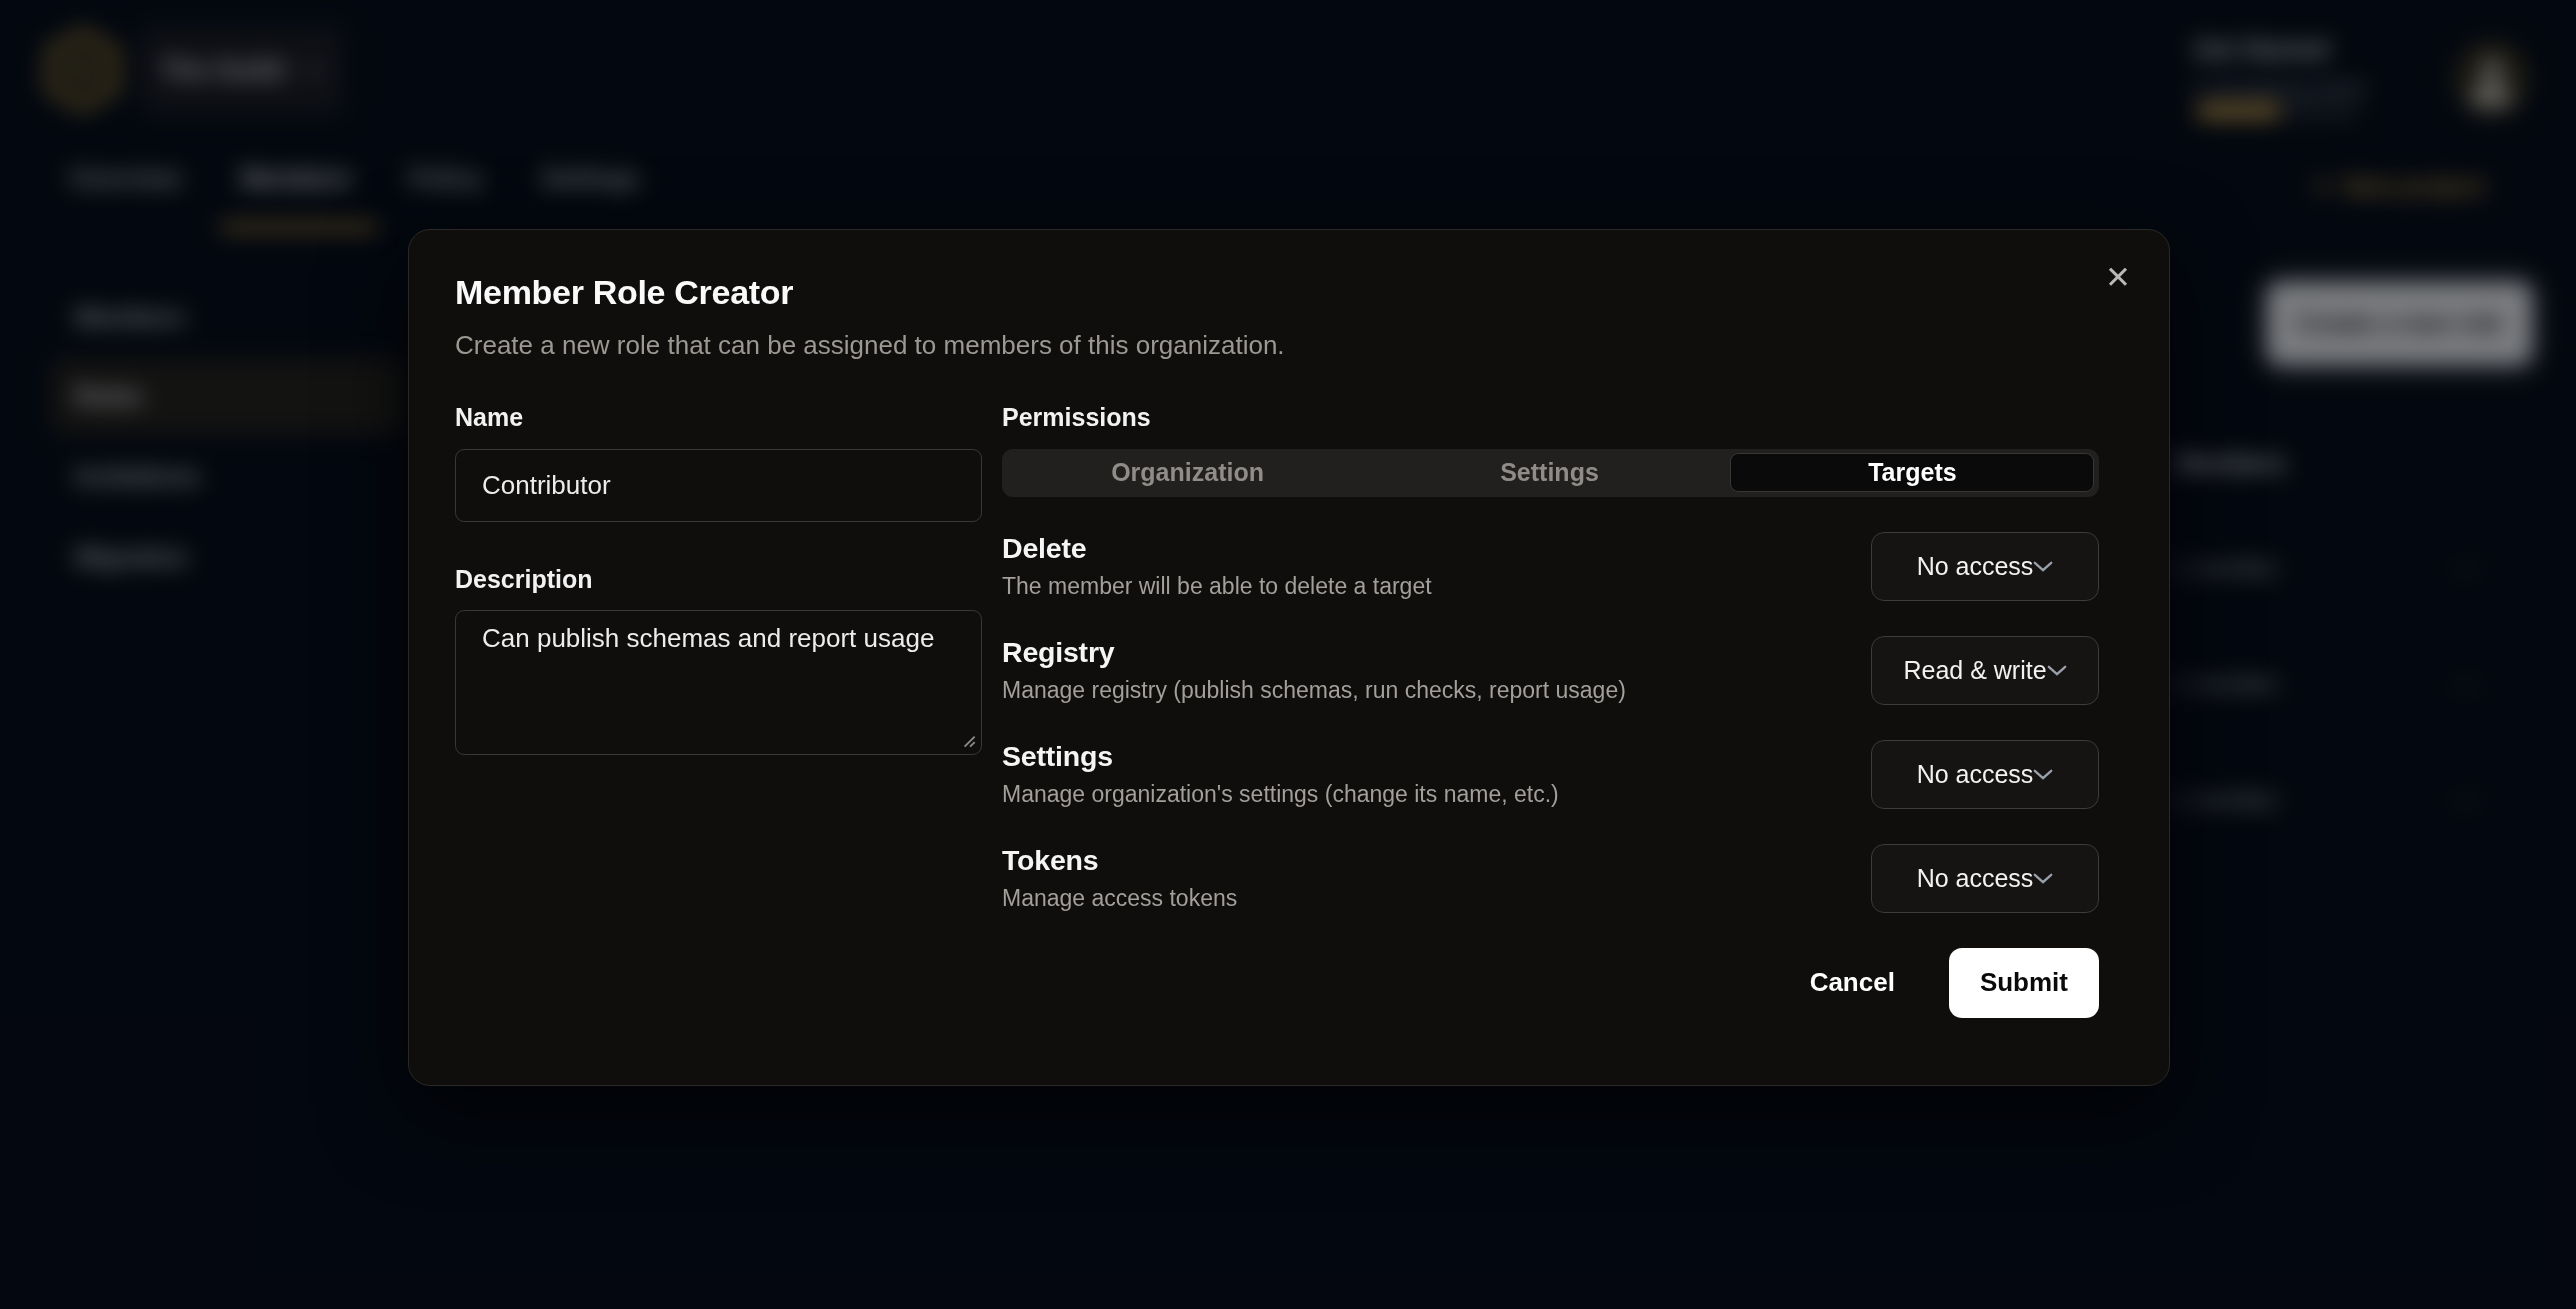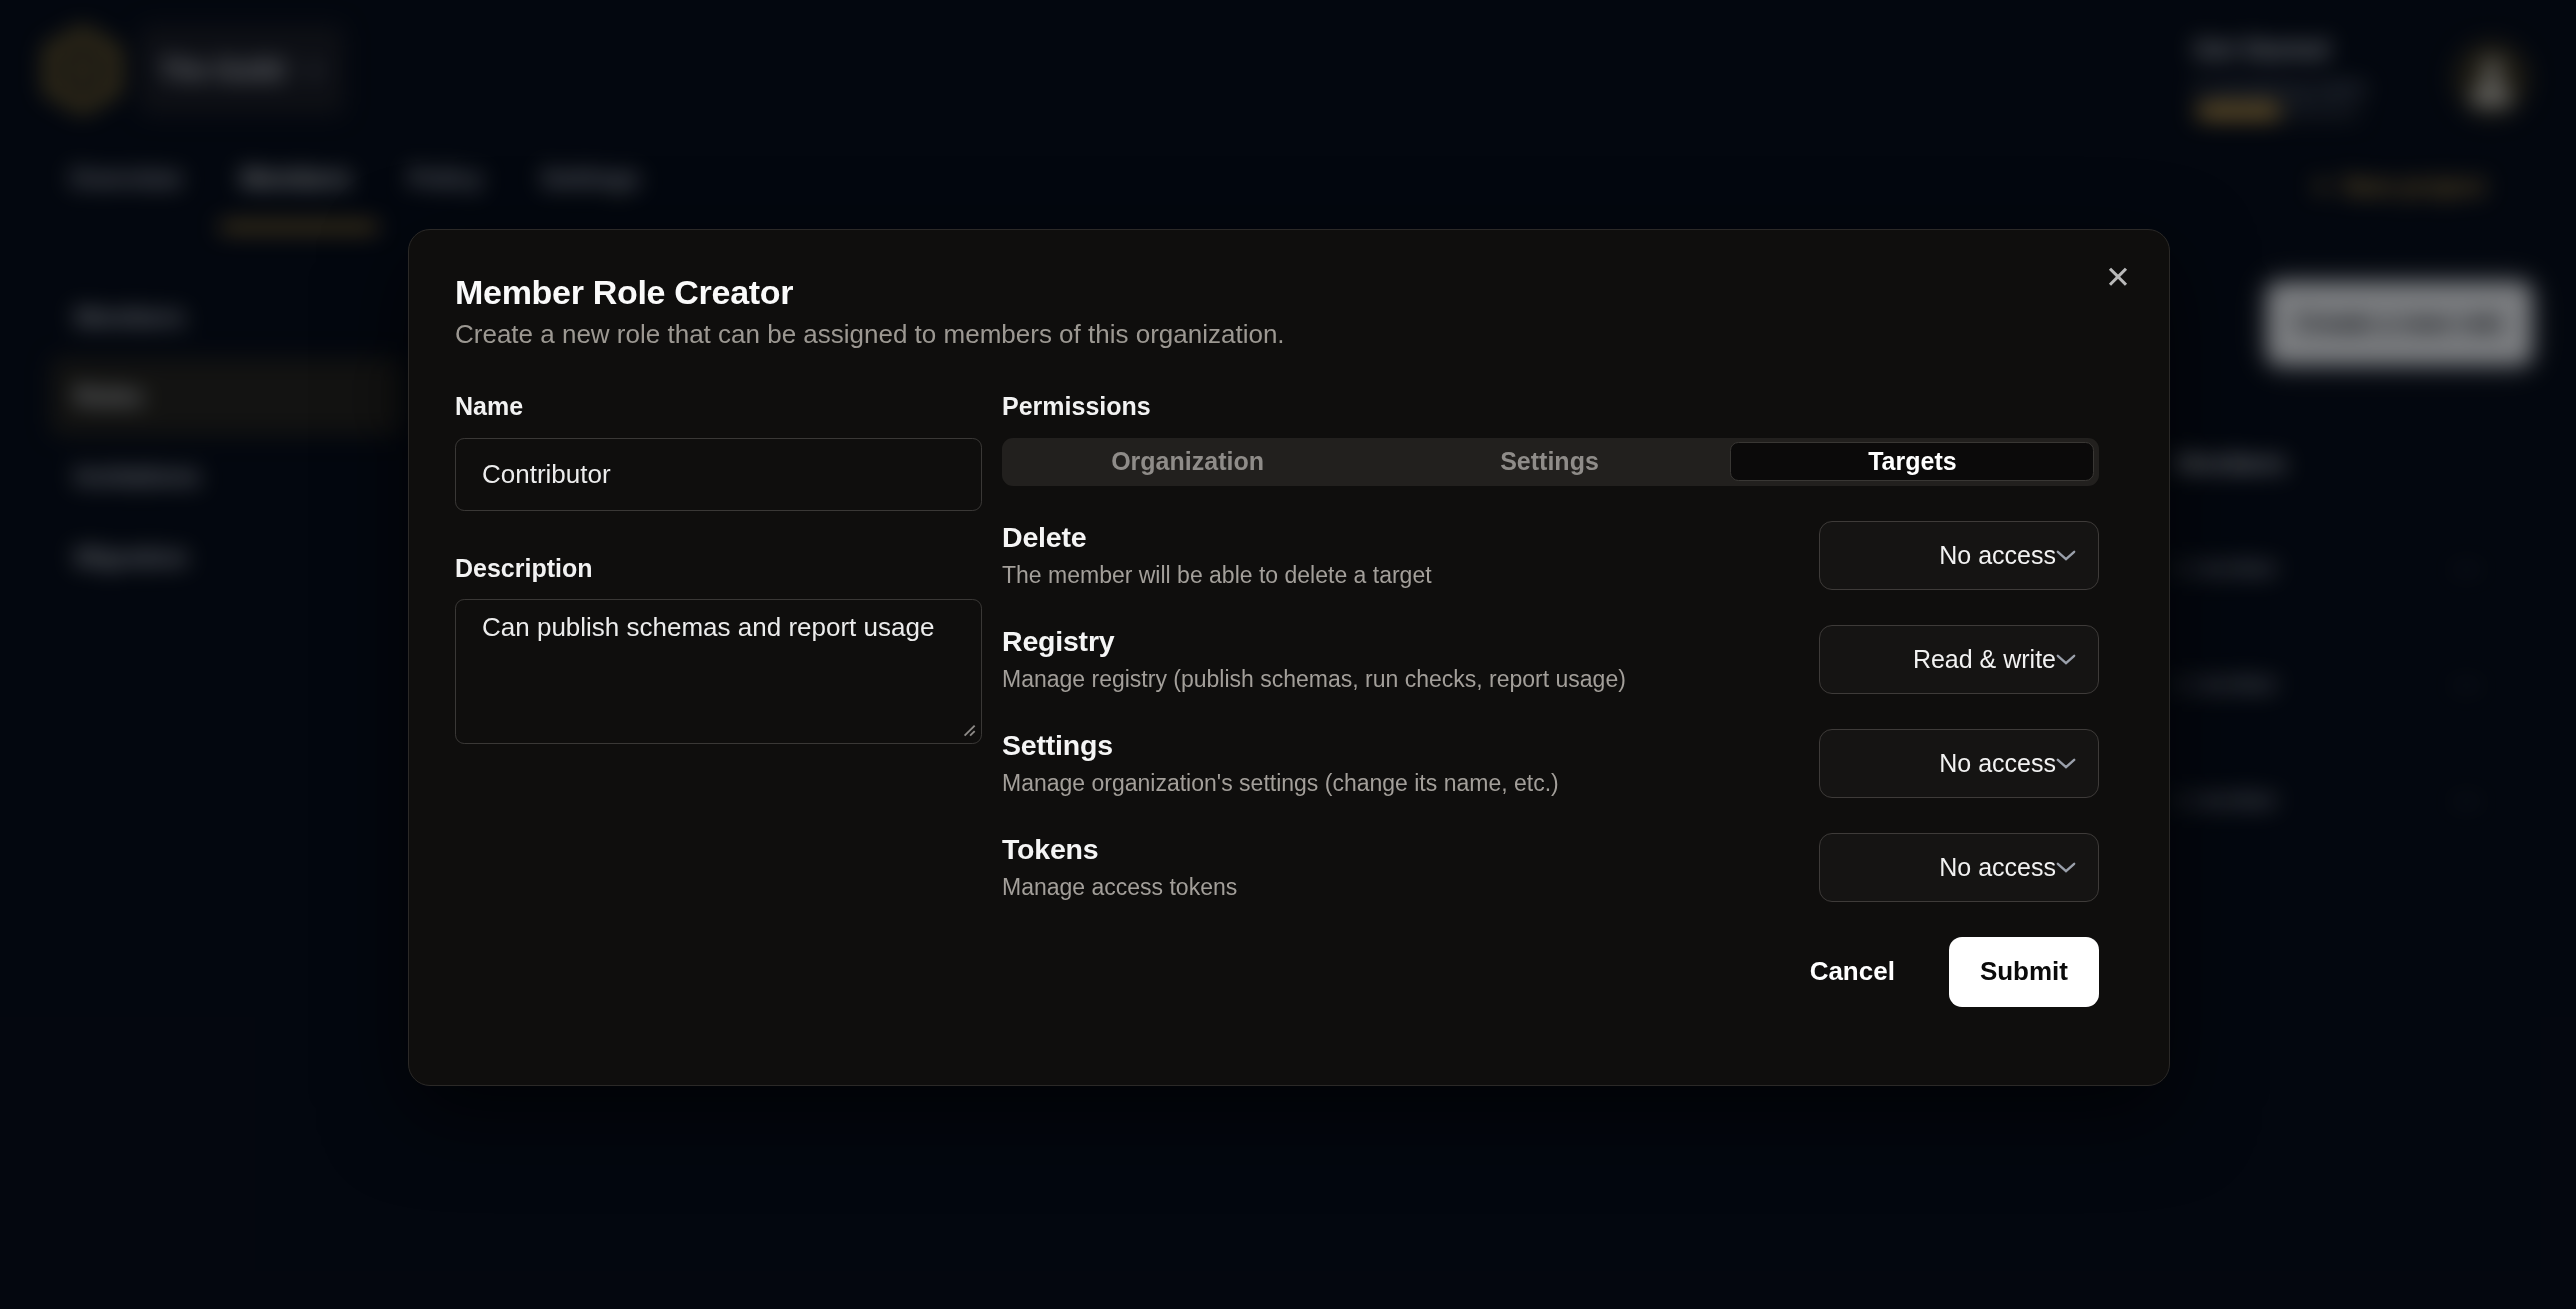--- a/index.html
+++ b/index.html
@@ -51,21 +51,21 @@
   .role-row .menu{font-size:27.5px;color:#aab0ba;padding-right:48px;letter-spacing:1.8px;}
 
   
   .overlay{position:absolute;inset:0;background:rgba(2,5,12,.52);}
 
   
   .modal{position:absolute;left:408px;top:229px;width:1762px;height:857px;box-sizing:border-box;
          background:#0f0e0d;border:0.9px solid #2b2927;border-radius:22px;padding:43px 46px;
          box-shadow:0 27.5px 83px rgba(0,0,0,.65);}
   .m-title{font-size:34px;font-weight:700;color:#fafafa;letter-spacing:-0.3px;}
-  .m-sub{margin-top:7px;font-size:26px;color:#9c9892;}
+  .m-sub{margin-top:18px;font-size:26px;color:#9c9892;}
   .m-close{position:absolute;top:27.5px;right:31px;width:40px;height:40px;display:flex;align-items:center;
            justify-content:center;font-size:31px;color:#b9b9b9;cursor:pointer;background:none;border:none;}
 
   .m-grid{display:grid;grid-template-columns:527px 1097px;column-gap:20px;margin-top:42px;}
   .f-label{font-size:25px;font-weight:600;color:#f2f2f2;}
   .f-input{margin-top:16.5px;width:100%;box-sizing:border-box;height:73px;background:transparent;
            border:0.9px solid #3a3836;border-radius:9.2px;color:#ececec;font-size:26px;padding:0 26px;
            font-family:inherit;outline:none;}
   .f-label.desc{display:block;margin-top:43px;}
   .ta-wrap{position:relative;margin-top:16.5px;}
@@ -77,22 +77,22 @@
   .tabs{margin-top:16.5px;height:48px;background:#22201e;border-radius:11px;padding:4.6px;display:flex;
         box-sizing:border-box;}
   .tab{flex:1;display:flex;align-items:center;justify-content:center;font-size:25px;font-weight:600;
        color:#8f8c89;border-radius:8.3px;cursor:pointer;}
   .tab.active{background:#0b0a0a;border:0.9px solid #393734;color:#ffffff;}
 
   .perm-rows{margin-top:35px;}
   .perm-row{display:flex;justify-content:space-between;margin-bottom:35px;}
   .perm-row .txt h3{margin:0;font-size:28.5px;font-weight:700;color:#f5f5f5;letter-spacing:-0.2px;}
   .perm-row .txt p{margin:8.3px 0 0 0;font-size:23px;color:#a39f9a;}
-  .dropdown{width:280px;height:69px;box-sizing:border-box;border:0.9px solid #3e3b39;background:#151413;
-            border-radius:13px;display:flex;align-items:center;justify-content:flex-end;
+  .dropdown{width:228px;height:69px;box-sizing:border-box;border:0.9px solid #3e3b39;background:#151413;
+            border-radius:13px;display:flex;align-items:center;justify-content:center;
             padding:0 22px;cursor:pointer;flex:none;}
   .dropdown .val{font-size:25px;color:#f2f2f2;}
 
   .m-actions{display:flex;justify-content:flex-end;align-items:center;gap:48px;margin-top:13px;}
   .btn-cancel{background:none;border:none;font-size:26px;font-weight:600;color:#ffffff;cursor:pointer;
               font-family:inherit;}
   .btn-submit{background:#ffffff;border:none;border-radius:13px;height:70px;padding:0 31px;font-size:26px;
               font-weight:600;color:#0a0a0a;cursor:pointer;font-family:inherit;}
 </style>
 </head>

